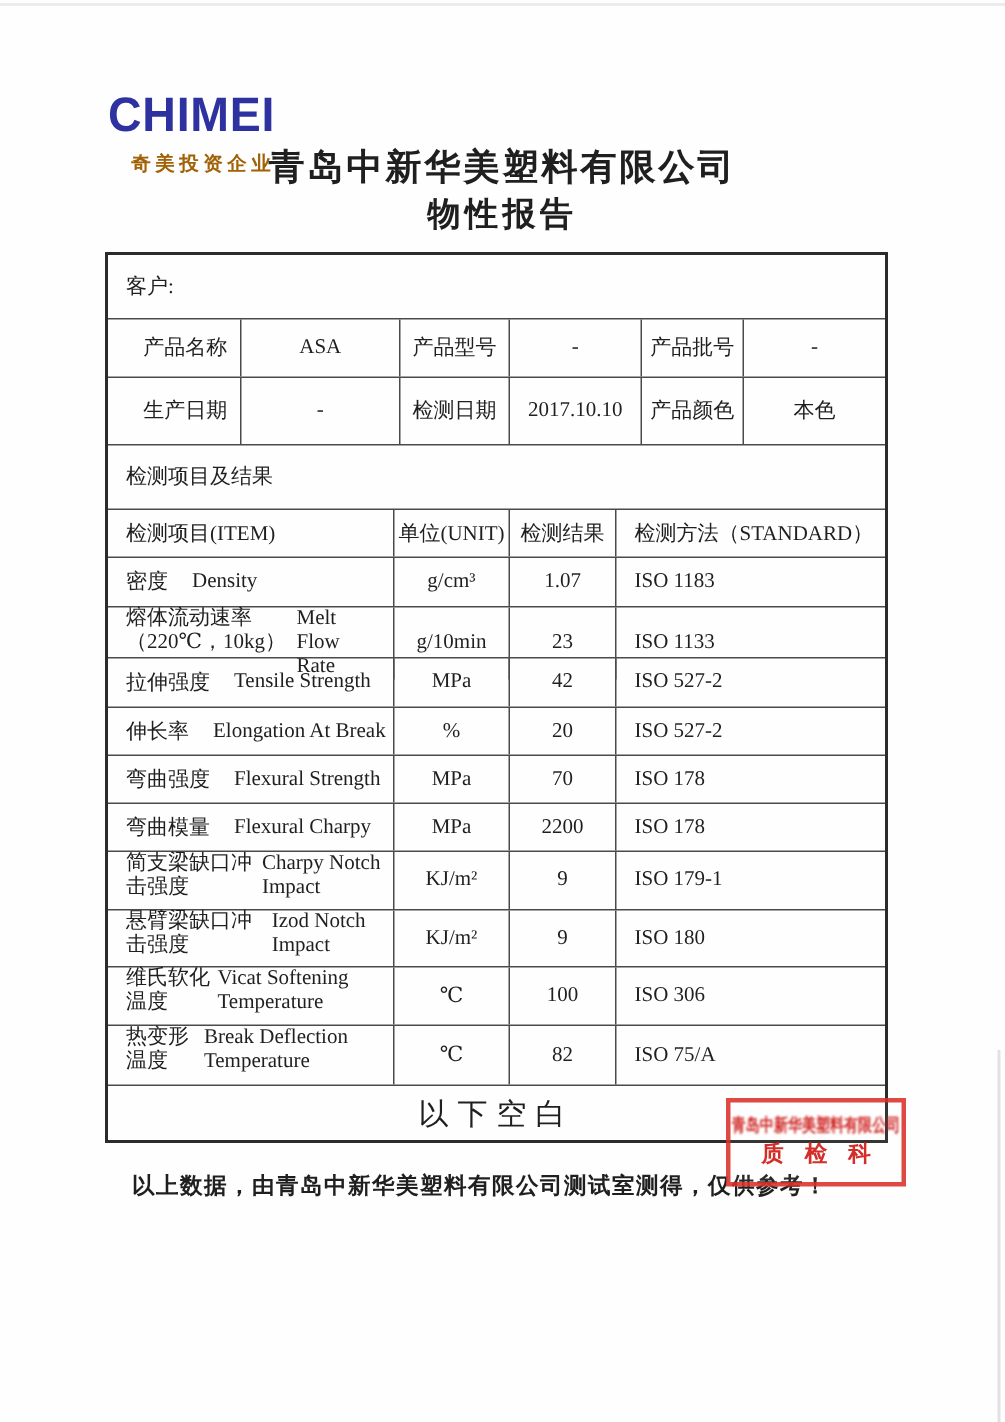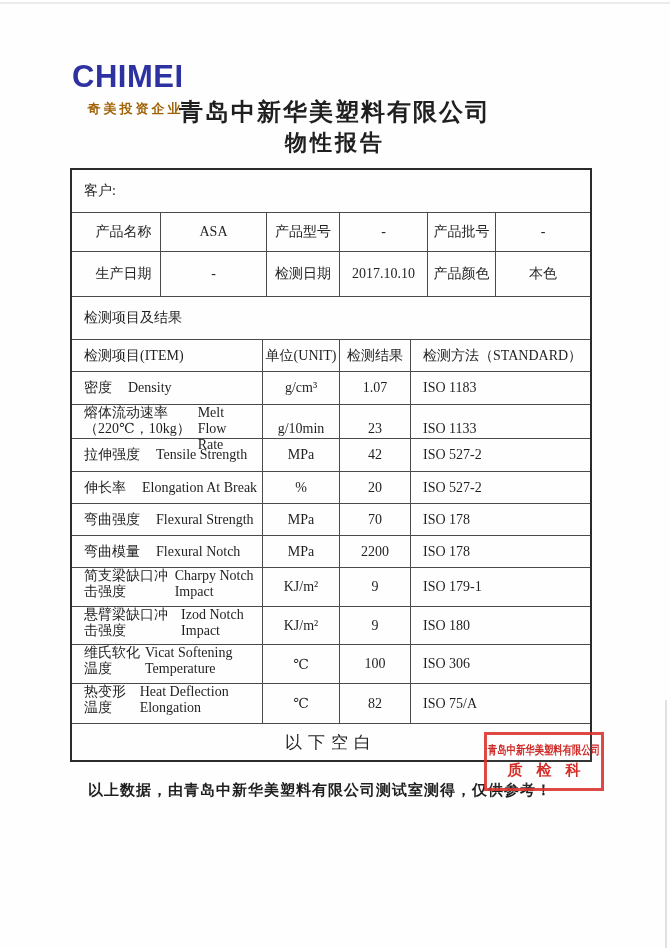--- a/index.html
+++ b/index.html
@@ -40,21 +40,21 @@
   .cell { border-right:1px solid #4a4a4a; display:flex; align-items:center; font-size:14px; }
   .cell:last-child { border-right:none; }
   .cell.c-left { justify-content:flex-start; padding-left:12px; }
   .cell.c-center { justify-content:center; text-align:center; }
 
   .row-customer { height:43px; display:flex; align-items:center; padding-left:12px; font-size:14px; }
   .row-info { height:39px; }
   .row-info2 { height:45px; }
   .row-section { height:43px; display:flex; align-items:center; padding-left:12px; font-size:14px; }
   .row-header { height:32px; }
-  .row-blank { height:36px; display:flex; align-items:center; justify-content:center; font-size:17px; letter-spacing:6px; }
+  .row-blank { height:36px; display:flex; align-items:center; justify-content:center; font-size:20px; letter-spacing:6px; }
 
   .h33{height:33px} .h34{height:34px} .h32{height:32px}
   .h38{height:38px} .h39{height:39px} .h40{height:40px}
 
   .item-cell { flex-direction:row; }
   .item-cell .en { margin-left:16px; }
   .item-cell.two { flex-direction:row; align-items:flex-start; justify-content:center; }
   .item-cell.two .zh, .item-cell.two .en { display:block; line-height:16px; margin-left:0; }
   .wide-words { word-spacing:10px; }
 
@@ -190,21 +190,21 @@
         <div class="cell c-center">MPa</div>
         <div class="cell c-center">70</div>
         <div class="cell c-left">ISO 178</div>
       </div>
     </div>
 
     <div class="t-row h32">
       <div class="cellgrid grid-res">
         <div class="cell c-left item-cell">
           <span class="zh">弯曲模量</span>
-          <span class="en">Flexural Notch</span>
+          <span class="en">Flexural Charpy</span>
         </div>
         <div class="cell c-center">MPa</div>
         <div class="cell c-center">2200</div>
         <div class="cell c-left">ISO 178</div>
       </div>
     </div>
 
     <div class="t-row h39">
       <div class="cellgrid grid-res">
         <div class="cell c-left item-cell two">
@@ -238,21 +238,21 @@
         <div class="cell c-center">℃</div>
         <div class="cell c-center">100</div>
         <div class="cell c-left">ISO 306</div>
       </div>
     </div>
 
     <div class="t-row h40">
       <div class="cellgrid grid-res">
         <div class="cell c-left item-cell two">
           <span class="zh">热变形温度</span>
-          <span class="en">Heat Deflection Elongation</span>
+          <span class="en">Break Deflection Temperature</span>
         </div>
         <div class="cell c-center">℃</div>
         <div class="cell c-center">82</div>
         <div class="cell c-left">ISO 75/A</div>
       </div>
     </div>
 
     <div class="t-row row-blank">
       <span>以下空白</span>
     </div>

